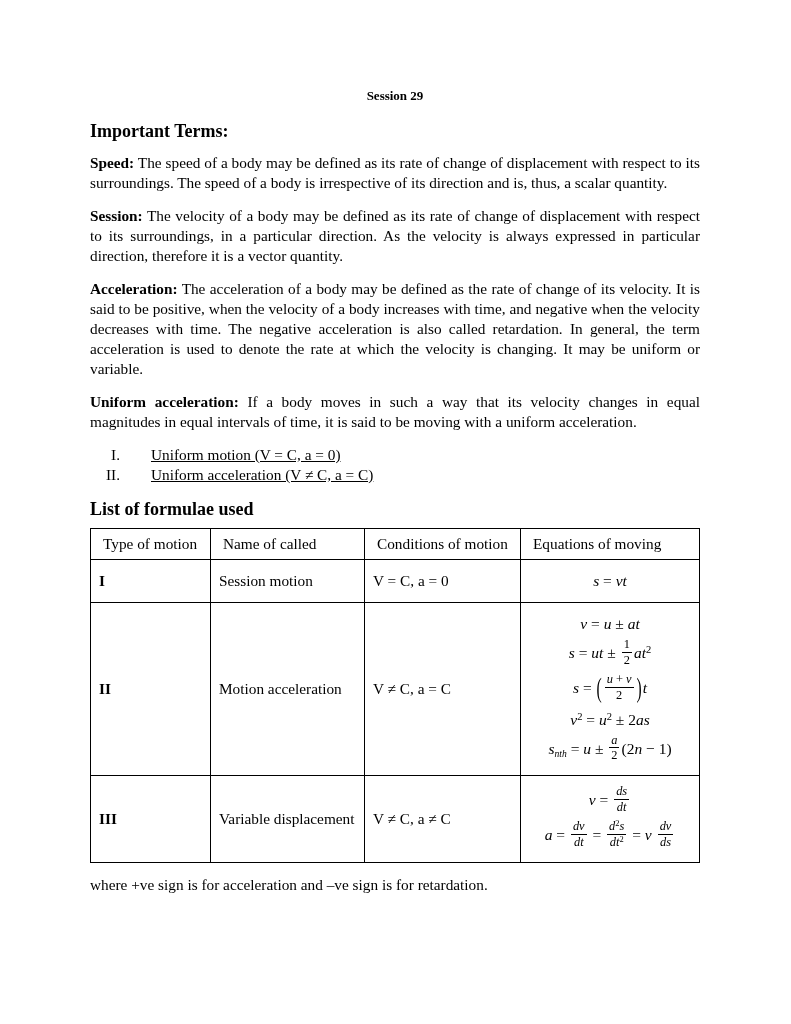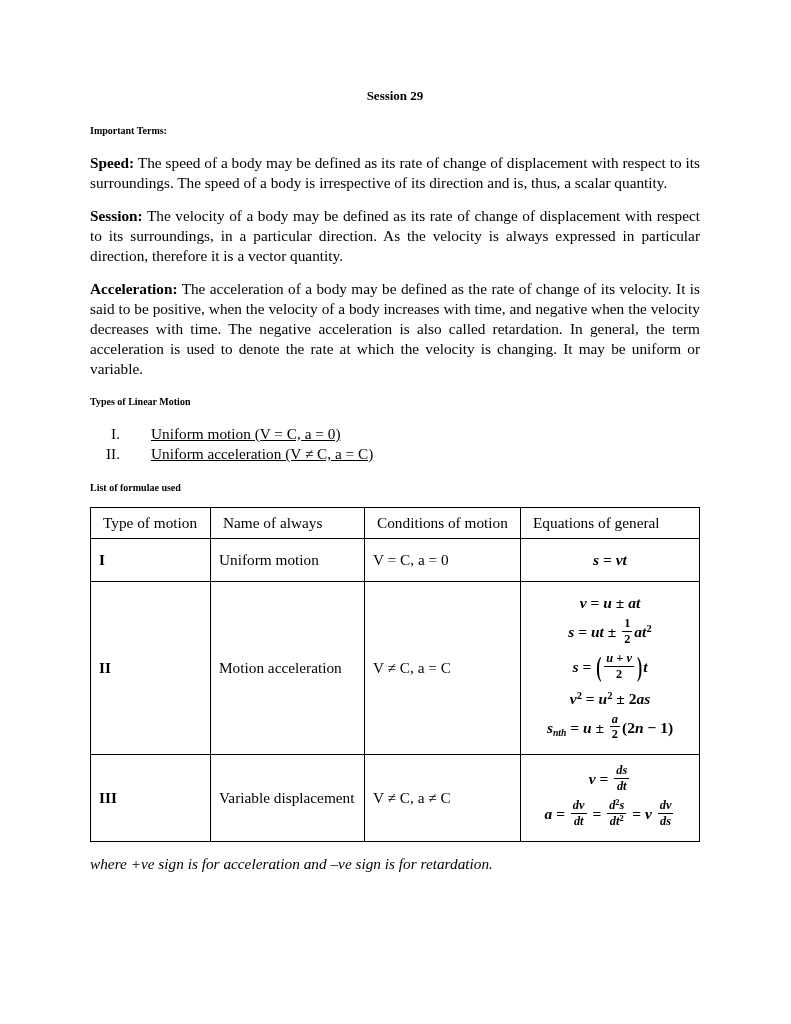--- a/index.html
+++ b/index.html
@@ -14,21 +14,21 @@
 
   .doc-title {
     text-align: center;
     font-weight: bold;
     font-size: 13px;
     line-height: 20px;
     margin: 0 0 15px 0;
   }
   .heading {
     font-weight: bold;
-    font-size: 10px;
+    font-size: 18px;
     line-height: 20px;
     margin: 0 0 12px 0;
   }
   p.body-par {
     font-size: 15.3px;
     line-height: 20px;
     text-align: justify;
     margin: 0 0 13px 0;
   }
   p.body-par b { font-weight: bold; }
@@ -56,21 +56,21 @@
     vertical-align: middle;
     padding: 4px 8px;
   }
   .formulae thead th { height: 22px; padding-left: 12px; }
   .formulae .roman { font-weight: bold; }
   .formulae td.eqcell { text-align: center; padding: 6px 4px; }
   .formulae tbody tr.row-plain td { height: 20px; }
 
   
   .eqline {
-    font-weight: bold;
+    font-weight: normal;
     font-size: 15.5px;
     line-height: 22px;
     margin: 4px 0;
   }
   .eqline i { font-style: italic; }
   .eqline sup { font-size: 0.68em; vertical-align: 0.45em; line-height: 0; }
   .eqline sub { font-size: 0.62em; vertical-align: -0.3em; line-height: 0; }
   .frac {
     display: inline-block;
     vertical-align: middle;
@@ -89,41 +89,40 @@
     display: inline-block;
     transform: scaleY(1.75);
     font-style: normal;
     margin: 0 1px;
   }
 
   .footer-note {
     font-size: 15.3px;
     line-height: 20px;
     margin: 12px 0 0 0;
-    font-style: italic;
   }
 </style>
 </head>
 <body>
 
 <div class="page">
 
   <div class="doc-title">Session 29</div>
 
   <div class="heading">Important Terms:</div>
 
   <p class="body-par"><b>Speed:</b> <span>The speed of a body may be defined as its rate of change of displacement with respect to its surroundings. The speed of a body is irrespective of its direction and is, thus, a scalar quantity.</span></p>
 
   <p class="body-par"><b>Session:</b> <span>The velocity of a body may be defined as its rate of change of displacement with respect to its surroundings, in a particular direction. As the velocity is always expressed in particular direction, therefore it is a vector quantity.</span></p>
 
   <p class="body-par"><b>Acceleration:</b> <span>The acceleration of a body may be defined as the rate of change of its velocity. It is said to be positive, when the velocity of a body increases with time, and negative when the velocity decreases with time. The negative acceleration is also called retardation. In general, the term acceleration is used to denote the rate at which the velocity is changing. It may be uniform or variable.</span></p>
 
+  <p class="body-par"><b>Uniform acceleration:</b> <span>If a body moves in such a way that its velocity changes in equal magnitudes in equal intervals of time, it is said to be moving with a uniform acceleration.</span></p>
 
 
-  <div class="heading">Types of Linear Motion</div>
 
   <div class="typelist">
     <div class="typerow">
       <span class="rnum">I.</span>
       <span class="rtext">Uniform motion (V = C, a = 0)</span>
     </div>
     <div class="typerow">
       <span class="rnum">II.</span>
       <span class="rtext">Uniform acceleration (V ≠ C, a = C)</span>
     </div>
@@ -134,29 +133,29 @@
   <table class="formulae">
     <colgroup>
       <col style="width:120px">
       <col style="width:154px">
       <col style="width:156px">
       <col>
     </colgroup>
     <thead>
       <tr>
         <th>Type of motion</th>
-        <th>Name of always</th>
+        <th>Name of called</th>
         <th>Conditions of motion</th>
-        <th>Equations of general</th>
+        <th>Equations of moving</th>
       </tr>
     </thead>
     <tbody>
       <tr class="row-plain">
         <td class="roman">I</td>
-        <td>Uniform motion</td>
+        <td>Session motion</td>
         <td>V = C, a = 0</td>
         <td class="eqcell">
             <div class="eqline"><i>s</i> = <i>vt</i></div>
           </td>
       </tr>
       <tr>
         <td class="roman">II</td>
         <td>Motion acceleration</td>
         <td>V ≠ C, a = C</td>
         <td class="eqcell">

